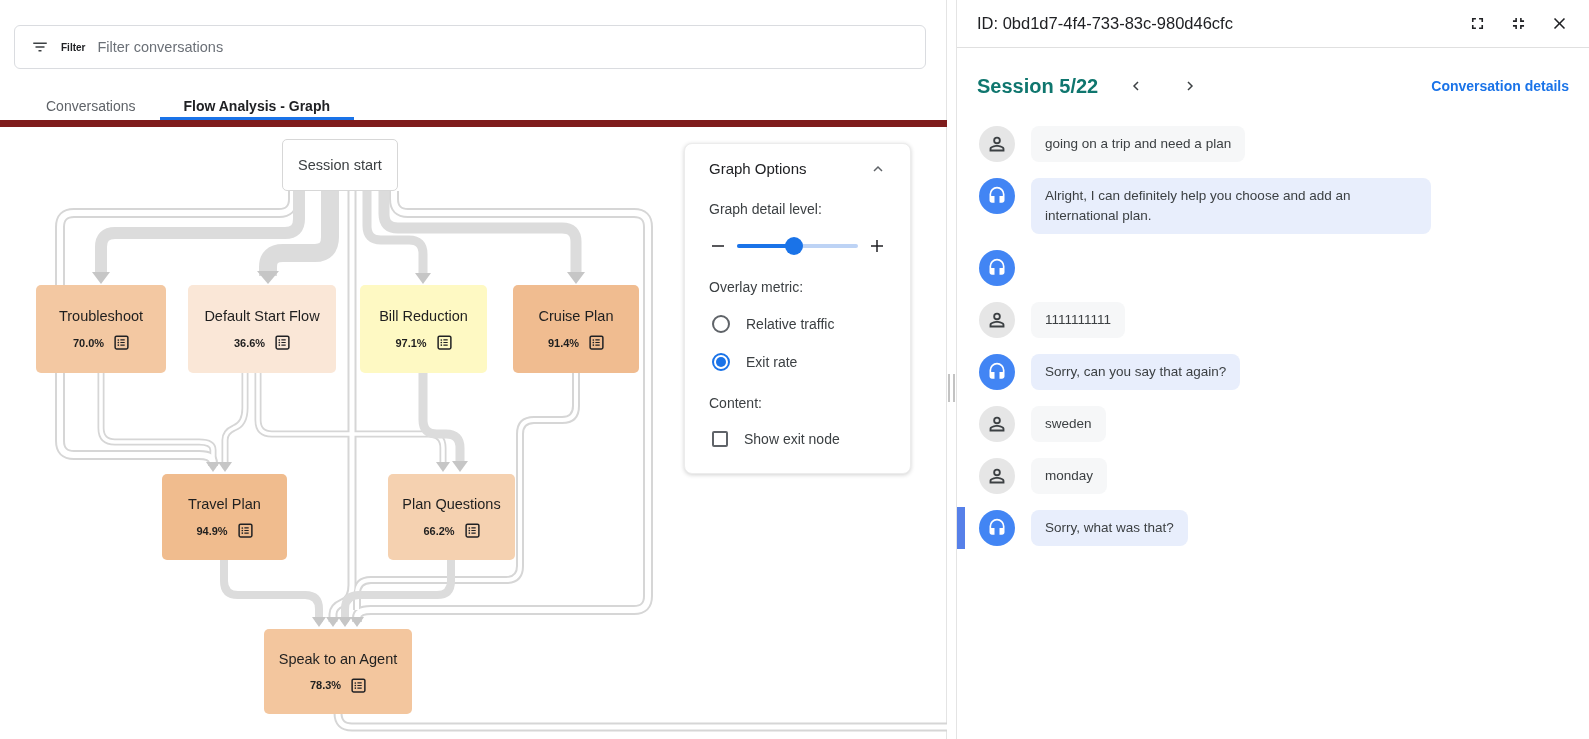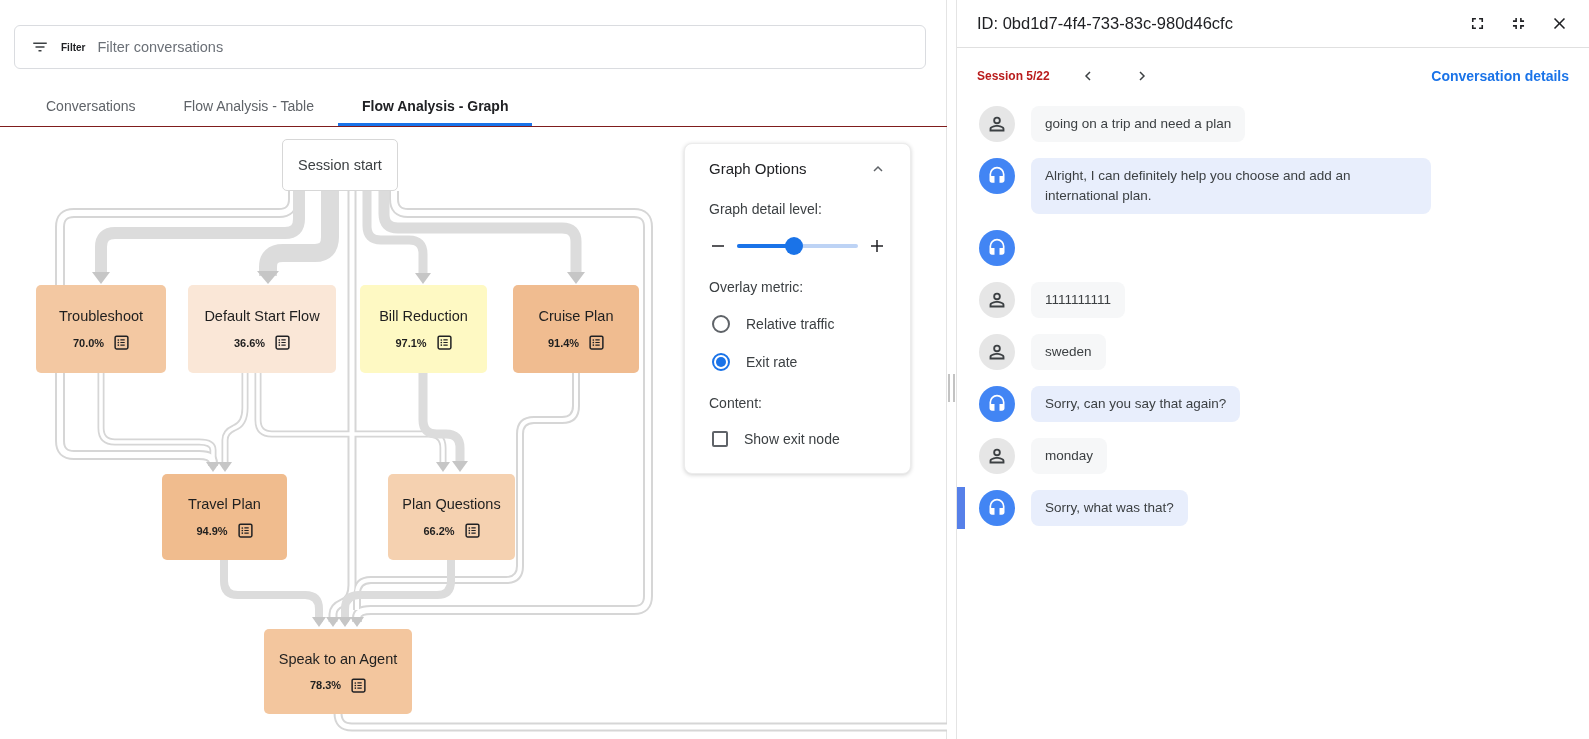--- a/index.html
+++ b/index.html
@@ -14,21 +14,21 @@
   .filter-card {
     position:absolute; left:14px; top:25px; width:912px; height:44px;
     border:1px solid #dadce0; border-radius:6px; background:#fff;
     display:flex; align-items:center; padding:0 16px; gap:12px; z-index:3;
   }
   .filter-label { font-size:10px; font-weight:bold; color:#202124; }
   .filter-input { border:none; outline:none; flex:1; font-size:14.5px; font-family:inherit; color:#202124; background:transparent; }
   .filter-input::placeholder { color:#6b7077; }
   .tabs {
     position:absolute; left:0; top:88px; width:947px; height:39px;
-    display:flex; padding-left:22px; border-bottom:1px solid #7f1d1d; z-index:3; background:transparent;
+    display:flex; padding-left:22px; border-bottom:7px solid #7f1d1d; z-index:3; background:transparent;
   }
   .tab {
     padding:10px 24px 0 24px; font-size:14px; color:#5f6368; cursor:pointer;
     border-bottom:3px solid transparent; white-space:nowrap;
   }
   .tab.active { color:#202124; font-weight:bold; border-bottom-color:#1a73e8; }
   
   .graph-svg { position:absolute; left:0; top:0; width:947px; height:739px; z-index:1; }
   .flow-node {
     position:absolute; border-radius:5px; z-index:2;
@@ -60,26 +60,26 @@
   .choice-row { display:flex; align-items:center; gap:16px; margin-top:20px; padding-left:3px; font-size:14px; color:#3c4043; cursor:pointer; }
   .radio { width:18px; height:18px; border-radius:50%; border:2px solid #5f6368; flex:none; position:relative; }
   .radio.selected { border-color:#1a73e8; }
   .radio.selected::after { content:""; position:absolute; left:2px; top:2px; width:10px; height:10px; border-radius:50%; background:#1a73e8; }
   .checkbox { width:16px; height:16px; border:2px solid #5f6368; border-radius:2px; flex:none; }
   
   .panel-divider { width:9px; flex:none; position:relative; background:#fff; }
   .divider-grip { position:absolute; left:1px; top:374px; width:7px; height:28px; cursor:col-resize;
      border-left:2px solid #c3c3c3; border-right:2px solid #c3c3c3; }
   
-  .right-panel { flex:1; border-left:1px solid #e4e4e4; display:flex; flex-direction:column; background:#fff; min-width:0; }
+  .right-panel { flex:1; border-left:1px solid #e4e4e4; display:flex; flex-direction:column; background:#fff; min-width:0;gap:10px; }
   .rp-header { height:48px; border-bottom:1px solid #e0e0e0; display:flex; align-items:center; padding:0 20px 0 20px; flex:none; }
   .rp-title { font-size:16.5px; color:#202124; flex:1; white-space:nowrap; overflow:hidden; }
   .rp-header-icons { display:flex; align-items:center; gap:22px; }
   .rp-session-bar { height:56px; display:flex; align-items:center; padding:0 20px; flex:none; }
-  .session-label { font-size:12px; font-weight:bold; color:#b91c1c; }
+  .session-label { font-size:20px; font-weight:bold; color:#0f766e; }
   .sess-nav { display:flex; align-items:center; gap:38px; margin-left:30px; }
   .details-link { margin-left:auto; font-size:14px; font-weight:bold; color:#1a73e8; text-decoration:none; cursor:pointer; }
   .messages { padding:2px 20px 20px 22px; display:flex; flex-direction:column; gap:16px; overflow:hidden;justify-content:center; }
   .msg { display:flex; align-items:flex-start; gap:16px; position:relative; }
   .avatar { width:36px; height:36px; border-radius:50%; flex:none; display:flex; align-items:center; justify-content:center; }
   .msg.user .avatar { background:#e6e6e6; }
   .msg.agent .avatar { background:#4285f4; }
   .bubble { border-radius:8px; padding:8px 14px; font-size:13.5px; line-height:20px; color:#3c4043; max-width:400px; cursor:pointer; }
   .msg.user .bubble { background:#f6f7f8; }
   .msg.agent .bubble { background:#e8eefc; }
@@ -145,21 +145,20 @@
       <svg width="18" height="18" viewBox="0 0 24 24" fill="#3c4043">
           <path d="M10 18h4v-2h-4v2zM3 6v2h18V6H3zm3 7h12v-2H6v2z"></path>
         </svg>
     </span>
     <span class="filter-label">Filter</span>
     <input class="filter-input" type="text" placeholder="Filter conversations" style="">
   </div>
 
   <div class="tabs">
     <div class="tab">Conversations</div>
-    <div class="tab">Flow Analysis - Table</div>
     <div class="tab active">Flow Analysis - Graph</div>
   </div>
 
   <div class="start-node">
     <span>Session start</span>
   </div>
 
   <div class="flow-node" style="left: 36px; top: 285px; width: 130px; height: 88px; background-color: rgb(243, 200, 162); text-align: center;">
     <div class="node-label">Troubleshoot</div>
     <div class="node-meta">
@@ -393,53 +392,53 @@
     <div class="msg user">
 
       <div class="avatar">
         <svg width="22" height="22" viewBox="0 0 24 24" fill="#3c4043">
             <path d="M12 6a2.1 2.1 0 1 1 0 4.2A2.1 2.1 0 0 1 12 6m0 9.1c2.97 0 6.1 1.46 6.1 2.1v.9H5.9v-.9c0-.64 3.13-2.1 6.1-2.1M12 4a4.1 4.1 0 1 0 0 8.2A4.1 4.1 0 0 0 12 4zm0 9.2c-2.73 0-8.1 1.37-8.1 4v2.9h16.2v-2.9c0-2.63-5.37-4-8.1-4z"></path>
           </svg>
       </div>
       <div class="bubble">1111111111</div>
     </div>
 
+    <div class="msg agent">
+
+      <div class="avatar">
+        <svg width="20" height="20" viewBox="0 0 24 24" fill="#ffffff">
+            <path d="M12 1a9 9 0 0 0-9 9v7c0 1.66 1.34 3 3 3h3v-8H5v-2a7 7 0 0 1 14 0v2h-4v8h3c1.66 0 3-1.34 3-3v-7a9 9 0 0 0-9-9z"></path>
+          </svg>
+      </div>
+      <div class="bubble">Sorry, can you say that again?</div>
+    </div>
+
     <div class="msg user">
 
       <div class="avatar">
         <svg width="22" height="22" viewBox="0 0 24 24" fill="#3c4043">
             <path d="M12 6a2.1 2.1 0 1 1 0 4.2A2.1 2.1 0 0 1 12 6m0 9.1c2.97 0 6.1 1.46 6.1 2.1v.9H5.9v-.9c0-.64 3.13-2.1 6.1-2.1M12 4a4.1 4.1 0 1 0 0 8.2A4.1 4.1 0 0 0 12 4zm0 9.2c-2.73 0-8.1 1.37-8.1 4v2.9h16.2v-2.9c0-2.63-5.37-4-8.1-4z"></path>
           </svg>
       </div>
       <div class="bubble">sweden</div>
     </div>
 
-    <div class="msg agent">
-
+    <div class="msg user">
+
+      <div class="avatar">
+        <svg width="22" height="22" viewBox="0 0 24 24" fill="#3c4043">
+            <path d="M12 6a2.1 2.1 0 1 1 0 4.2A2.1 2.1 0 0 1 12 6m0 9.1c2.97 0 6.1 1.46 6.1 2.1v.9H5.9v-.9c0-.64 3.13-2.1 6.1-2.1M12 4a4.1 4.1 0 1 0 0 8.2A4.1 4.1 0 0 0 12 4zm0 9.2c-2.73 0-8.1 1.37-8.1 4v2.9h16.2v-2.9c0-2.63-5.37-4-8.1-4z"></path>
+          </svg>
+      </div>
+      <div class="bubble">monday</div>
+    </div>
+
+    <div class="msg agent highlighted">
+      <span class="hl-bar"></span>
       <div class="avatar">
         <svg width="20" height="20" viewBox="0 0 24 24" fill="#ffffff">
             <path d="M12 1a9 9 0 0 0-9 9v7c0 1.66 1.34 3 3 3h3v-8H5v-2a7 7 0 0 1 14 0v2h-4v8h3c1.66 0 3-1.34 3-3v-7a9 9 0 0 0-9-9z"></path>
           </svg>
       </div>
-      <div class="bubble">Sorry, can you say that again?</div>
-    </div>
-
-    <div class="msg user">
-
-      <div class="avatar">
-        <svg width="22" height="22" viewBox="0 0 24 24" fill="#3c4043">
-            <path d="M12 6a2.1 2.1 0 1 1 0 4.2A2.1 2.1 0 0 1 12 6m0 9.1c2.97 0 6.1 1.46 6.1 2.1v.9H5.9v-.9c0-.64 3.13-2.1 6.1-2.1M12 4a4.1 4.1 0 1 0 0 8.2A4.1 4.1 0 0 0 12 4zm0 9.2c-2.73 0-8.1 1.37-8.1 4v2.9h16.2v-2.9c0-2.63-5.37-4-8.1-4z"></path>
-          </svg>
-      </div>
-      <div class="bubble">monday</div>
-    </div>
-
-    <div class="msg agent highlighted">
-      <span class="hl-bar"></span>
-      <div class="avatar">
-        <svg width="20" height="20" viewBox="0 0 24 24" fill="#ffffff">
-            <path d="M12 1a9 9 0 0 0-9 9v7c0 1.66 1.34 3 3 3h3v-8H5v-2a7 7 0 0 1 14 0v2h-4v8h3c1.66 0 3-1.34 3-3v-7a9 9 0 0 0-9-9z"></path>
-          </svg>
-      </div>
       <div class="bubble">Sorry, what was that?</div>
     </div>
   </div>
 </div>
 
 </body></html>

